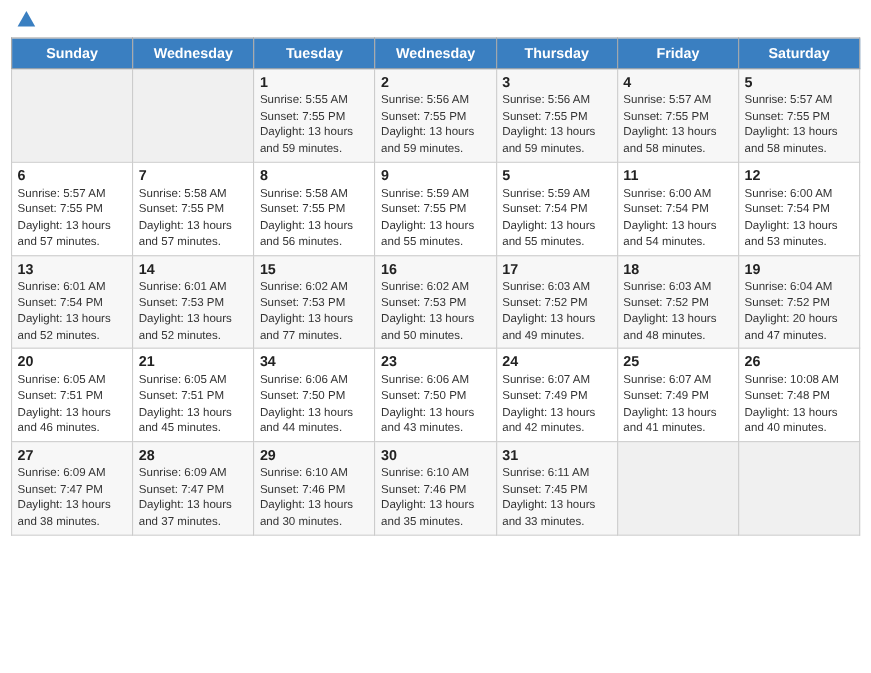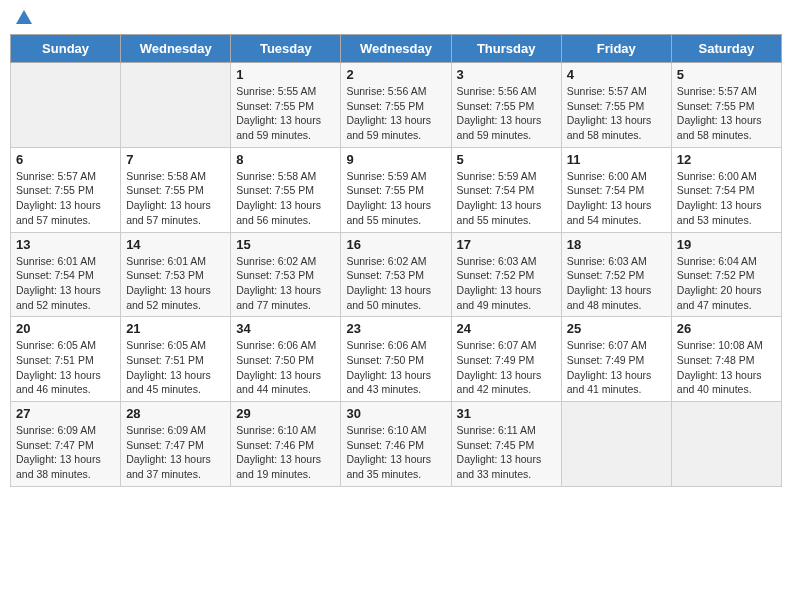--- a/index.html
+++ b/index.html
@@ -243,21 +243,21 @@
         <td>
           <span class="day-num">27</span>
           <div class="cell-info"><span>Sunrise: 6:09 AM</span><br><span>Sunset: 7:47 PM</span><br><span>Daylight: 13 hours and 38 minutes.</span></div>
         </td>
         <td>
           <span class="day-num">28</span>
           <div class="cell-info"><span>Sunrise: 6:09 AM</span><br><span>Sunset: 7:47 PM</span><br><span>Daylight: 13 hours and 37 minutes.</span></div>
         </td>
         <td>
           <span class="day-num">29</span>
-          <div class="cell-info"><span>Sunrise: 6:10 AM</span><br><span>Sunset: 7:46 PM</span><br><span>Daylight: 13 hours and 19 minutes.</span></div>
+          <div class="cell-info"><span>Sunrise: 6:10 AM</span><br><span>Sunset: 7:46 PM</span><br><span>Daylight: 13 hours and 30 minutes.</span></div>
         </td>
         <td>
           <span class="day-num">30</span>
           <div class="cell-info"><span>Sunrise: 6:10 AM</span><br><span>Sunset: 7:46 PM</span><br><span>Daylight: 13 hours and 35 minutes.</span></div>
         </td>
         <td>
           <span class="day-num">31</span>
           <div class="cell-info"><span>Sunrise: 6:11 AM</span><br><span>Sunset: 7:45 PM</span><br><span>Daylight: 13 hours and 33 minutes.</span></div>
         </td>
         <td class="empty-cell"></td>

